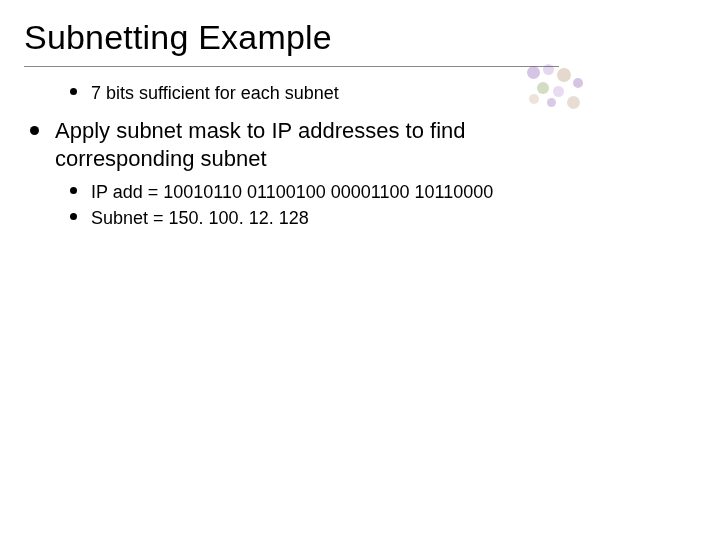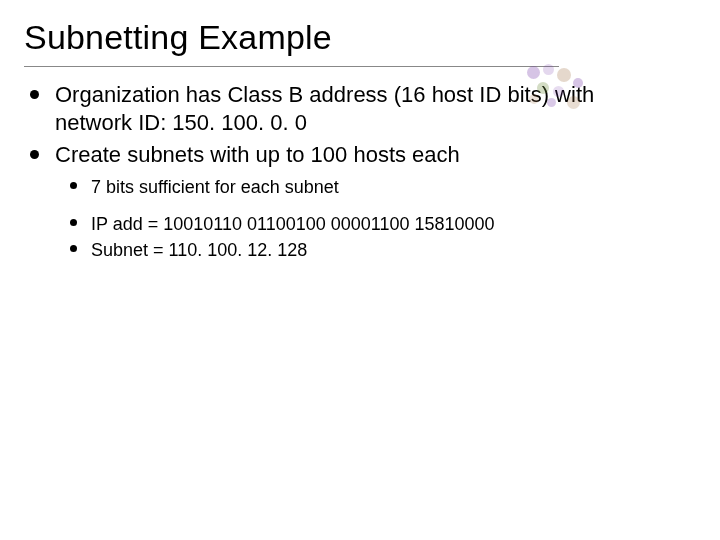--- a/index.html
+++ b/index.html
@@ -39,42 +39,38 @@
       <span class="d2"></span>
       <span class="d3"></span>
     <span class="d4"></span>
       <span class="d5"></span>
       <span class="d6"></span>
     <span class="d7"></span>
       <span class="d8"></span>
       <span class="d9"></span>
   </div>
 
-  <ul class="level1">
-    <li>
-      <span class="bullet"></span>
-      <span class="text">Organization has Class B address (16 host ID bits) with network ID: 150. 100. 0. 0</span>
-    </li>
-    <li>
-      <span class="bullet"></span>
-      <span class="text">Create subnets with up to 100 hosts each</span>
-    </li>
-  </ul>
 
   <ul class="level2">
     <li>
       <span class="bullet"></span>
       <span class="text">7 bits sufficient for each subnet</span>
     </li>
   </ul>
 
+  <ul class="level1">
+    <li>
+      <span class="bullet"></span>
+      <span class="text">Apply subnet mask to IP addresses to find corresponding subnet</span>
+    </li>
+  </ul>
 
   <ul class="level2">
     <li>
       <span class="bullet"></span>
-      <span class="text">IP add = 10010110 01100100 00001100 15810000</span>
+      <span class="text">IP add = 10010110 01100100 00001100 10110000</span>
     </li>
     <li>
       <span class="bullet"></span>
-      <span class="text">Subnet = 110. 100. 12. 128</span>
+      <span class="text">Subnet = 150. 100. 12. 128</span>
     </li>
   </ul>
 </div>
 
 </body></html>

